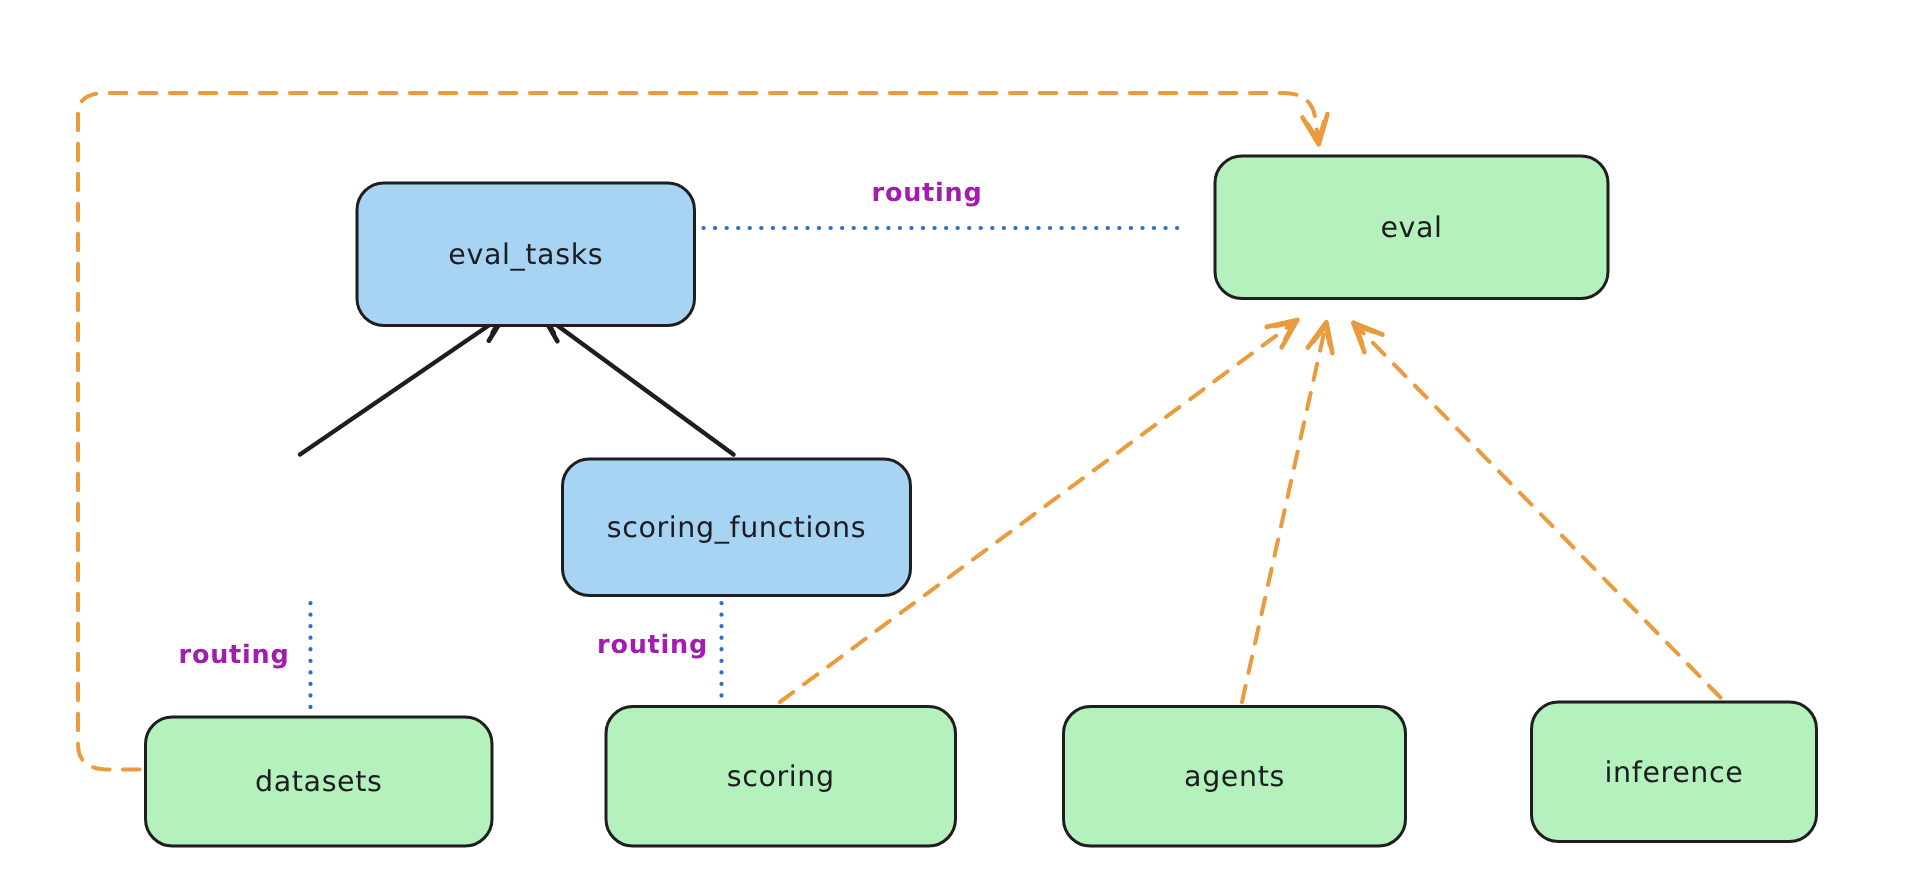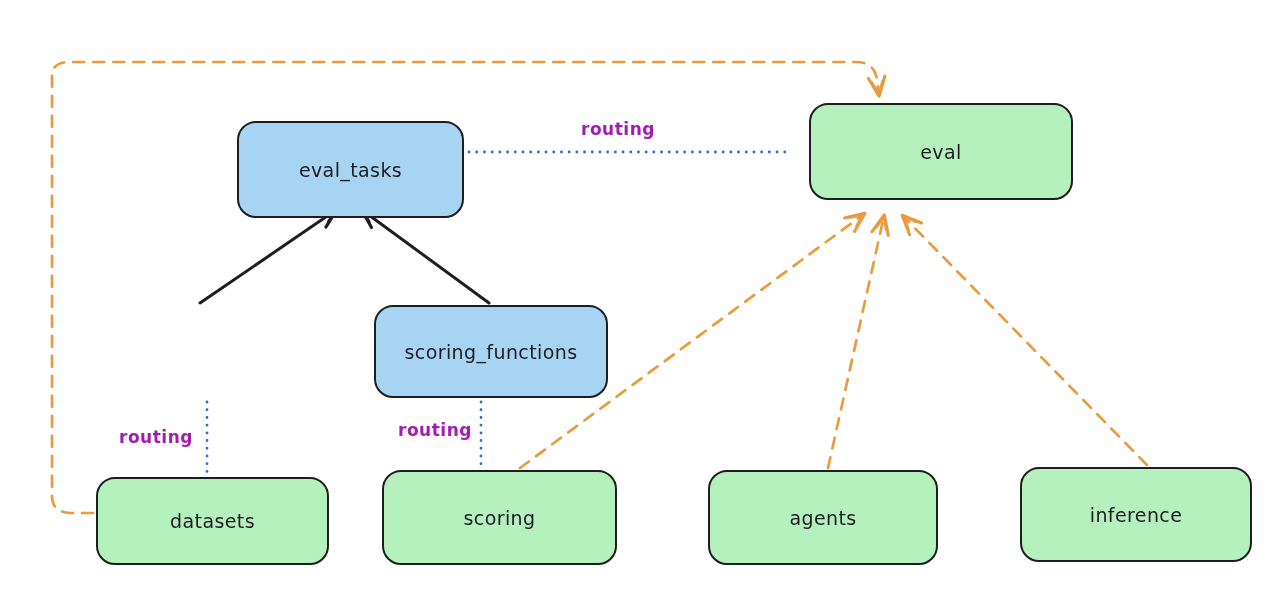--- a/index.html
+++ b/index.html
@@ -30,23 +30,23 @@
     background: #ffffff;
   }
   .node.blue  { background: #a8d4f4; }
   .node.green { background: #b4f1bd; }
 
   #n-eval-tasks        { left: 237px; top: 105px; width: 227px; height: 97px; margin-top: 16px; }
   #n-eval              { left: 790px; top: 103px; width: 264px; height: 97px; margin-left: 19px; }
   #n-datasets          { left:  97px; top: 305px; width: 227px; height: 93px; }
   #n-scoring-functions { left: 374px; top: 305px; width: 234px; height: 93px; }
   #n-datasetio         { left:  96px; top: 477px; width: 233px; height: 88px; }
-  #n-scoring           { left: 382px; top: 470px; width: 235px; height: 95px; }
+  #n-scoring           { left: 403px; top: 470px; width: 235px; height: 95px; }
   #n-agents            { left: 708px; top: 470px; width: 230px; height: 95px; }
-  #n-inference         { left: 1020px; top: 467px; width: 232px; height: 95px; }
+  #n-inference         { left: 1020px; top: 467px; width: 192px; height: 95px; }
 
   .edge-label {
     position: absolute;
     color: #a21caf;
     font-size: 17px;
     font-weight: 700;
     letter-spacing: 0.5px;
     transform: translate(-50%, -50%);
     white-space: nowrap;
   }

